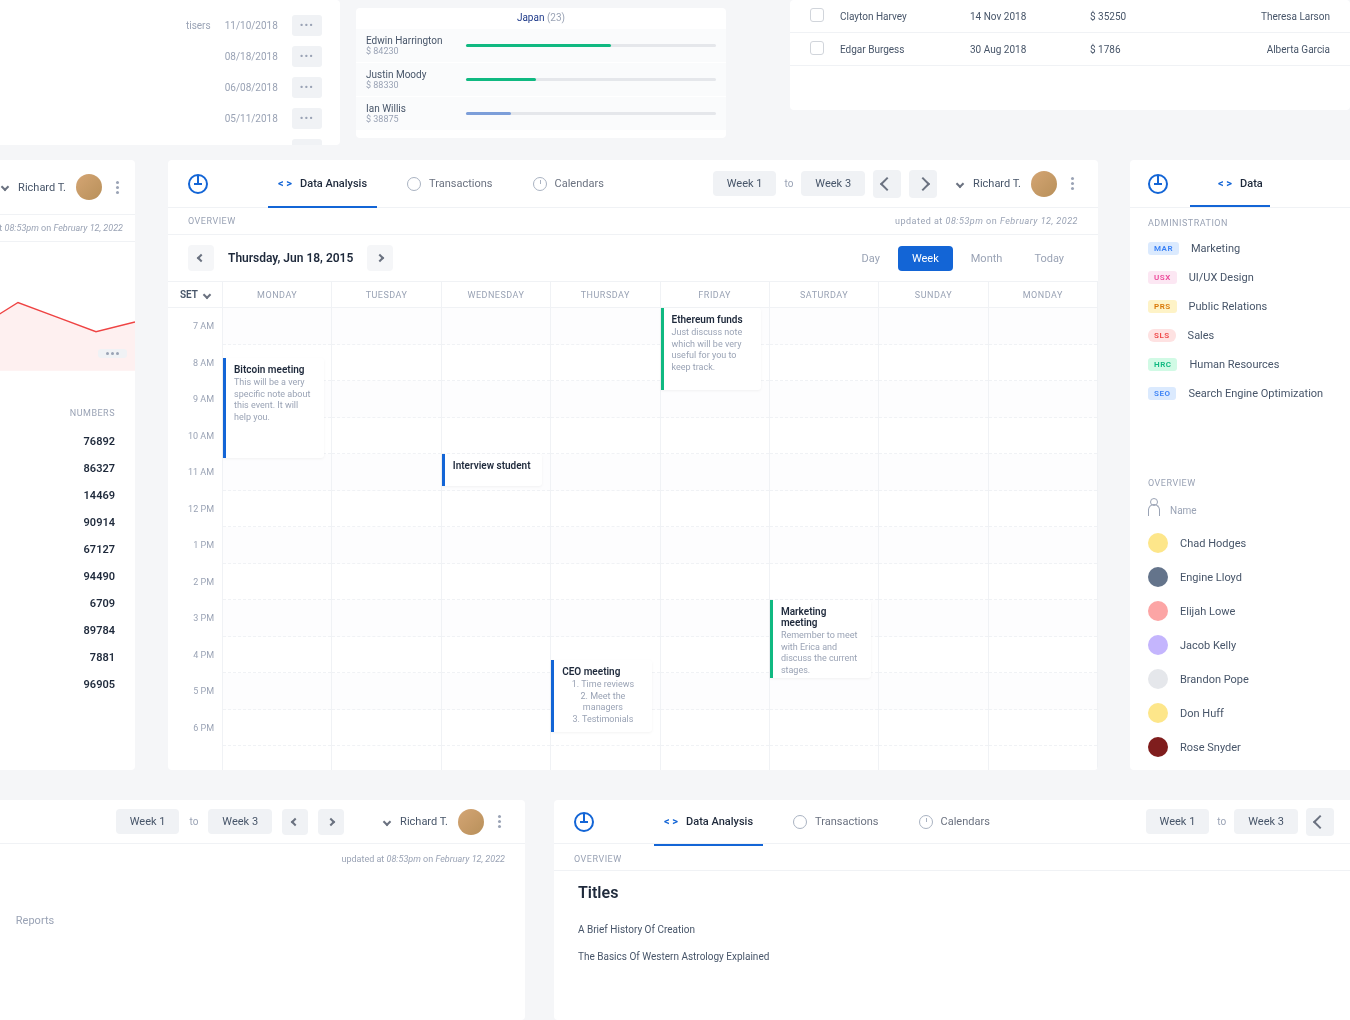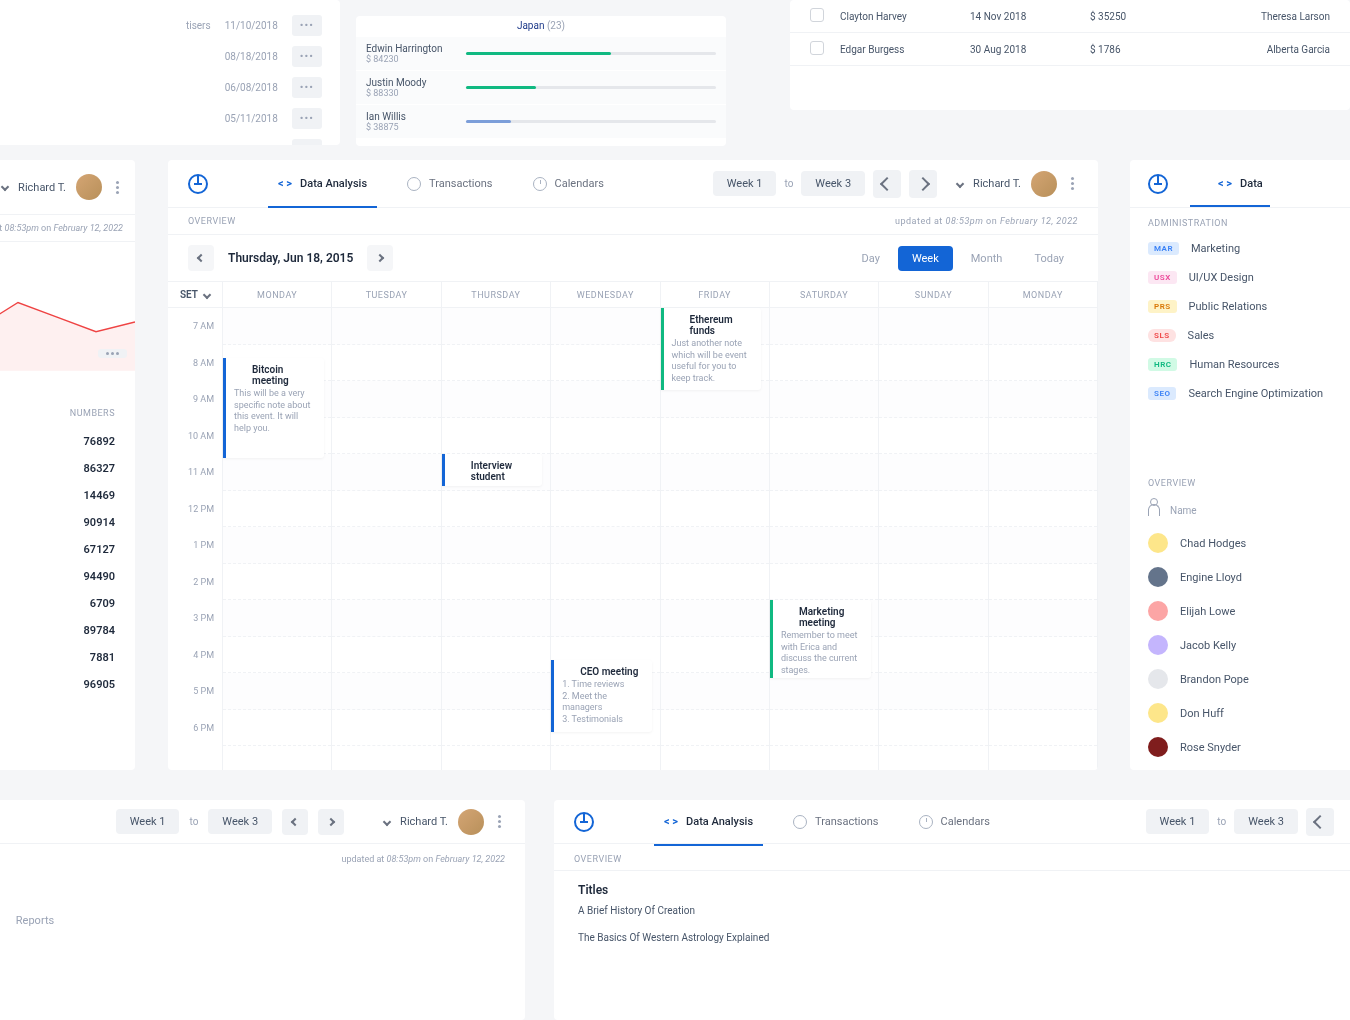--- a/index.html
+++ b/index.html
@@ -21,21 +21,21 @@
 .checkbox{width:14px;height:14px;border:1.5px solid #d1d5db;border-radius:3px;display:inline-block;flex-shrink:0;}
 .person-icon{width:12px;height:12px;border:1.5px solid #9aa3b5;border-radius:50% 50% 0 0;display:inline-block;position:relative;border-bottom:none;}
 .person-icon::before{content:'';position:absolute;width:6px;height:6px;border:1.5px solid #9aa3b5;border-radius:50%;top:-7px;left:1px;}
 
 
 .top-left{position:absolute;left:-60px;top:0;width:400px;height:145px;background:#fff;border-radius:4px;padding:10px;overflow:hidden;}
 .tl-row{display:flex;align-items:center;justify-content:flex-end;font-size:10px;color:#9aa3b5;padding:5px 8px;gap:14px;}
 .tl-row .date{color:#9aa3b5;}
 .tl-row .btn{background:#f0f2f5;padding:4px 8px;border-radius:3px;color:#9aa3b5;font-size:11px;letter-spacing:1px;}
 
-.top-mid{position:absolute;left:356px;top:16px;width:370px;height:130px;background:#fff;border-radius:4px;overflow:hidden;}
+.top-mid{position:absolute;left:356px;top:8px;width:370px;height:130px;background:#fff;border-radius:4px;overflow:hidden;}
 .tm-header{text-align:center;font-size:10px;color:#1e3a8a;font-weight:600;padding:4px 0 6px;}
 .tm-header span{color:#9aa3b5;font-weight:400;}
 .tm-row{display:flex;align-items:center;padding:6px 10px;background:#fafbfc;margin-bottom:1px;}
 .tm-row .info{flex:0 0 100px;}
 .tm-row .name{font-size:10px;color:#475569;}
 .tm-row .amt{font-size:9px;color:#9aa3b5;}
 .tm-row .bar{flex:1;height:3px;background:#e5e7eb;border-radius:2px;position:relative;}
 .tm-row .bar .fill{height:100%;border-radius:2px;}
 
 .top-right{position:absolute;left:790px;top:0;width:560px;height:110px;background:#fff;border-radius:4px;overflow:hidden;}
@@ -84,21 +84,21 @@
 .cal{flex:1;display:flex;overflow:hidden;}
 .cal-times{width:55px;border-right:1px solid #f0f2f5;}
 .cal-set{height:26px;display:flex;align-items:center;justify-content:center;gap:6px;font-size:10px;color:#475569;font-weight:600;border-bottom:1px solid #f0f2f5;}
 .cal-hour{height:36.5px;display:flex;align-items:center;justify-content:flex-end;padding-right:8px;font-size:9px;color:#9aa3b5;}
 .cal-grid{flex:1;display:flex;position:relative;}
 .cal-col{flex:1;border-right:1px solid #f0f2f5;}
 .cal-dayhead{height:26px;display:flex;align-items:center;justify-content:center;font-size:9px;color:#9aa3b5;letter-spacing:0.5px;border-bottom:1px solid #f0f2f5;}
 .cal-slot{height:36.5px;border-bottom:1px dashed #f0f2f5;}
 .cal-slot:nth-child(even){background:#fdfdfe;}
 .event{position:absolute;background:#fff;border-left:3px solid;padding:6px 8px;border-radius:0 3px 3px 0;box-shadow:0 1px 3px rgba(0,0,0,0.05);}
-.event .et{font-size:10px;font-weight:600;color:#1e293b;margin-bottom:2px;margin-left:18px;}
+.event .et{font-size:10px;font-weight:600;color:#1e293b;margin-bottom:2px;}
 .event .ed{font-size:9px;color:#9aa3b5;line-height:1.3;}
 
 
 .right-panel{position:absolute;left:1130px;top:160px;width:300px;height:610px;background:#fff;border-radius:4px;overflow:hidden;}
 .rp-nav{display:flex;align-items:center;padding:0 18px;height:48px;border-bottom:1px solid #f0f2f5;gap:50px;}
 .rp-nav .tab{display:flex;align-items:center;gap:8px;font-size:11px;color:#1e293b;font-weight:500;}
 .rp-nav .tab::after{content:'';position:absolute;bottom:0;left:60px;width:80px;height:2px;background:#1365d6;}
 .rp-nav{position:relative;}
 .rp-section{font-size:9px;color:#9aa3b5;letter-spacing:0.5px;padding:10px 18px 6px;}
 .rp-item{display:flex;align-items:center;gap:12px;padding:8px 18px;font-size:11px;color:#475569;}
@@ -113,21 +113,21 @@
 .bl-sub i{font-style:italic;}
 .bl-cards{display:flex;padding:20px 20px;gap:20px;}
 .bl-card1{flex:0 0 150px;font-size:11px;color:#9aa3b5;padding:10px 0;text-align:center;}
 .bl-card2{flex:1;background:#fafbfc;padding:12px 14px;border-radius:4px;}
 .bl-card2 .ct{font-size:11px;color:#475569;font-weight:600;}
 
 
 .bot-right{position:absolute;left:554px;top:800px;width:800px;height:220px;background:#fff;border-radius:4px;overflow:hidden;}
 .br-sub{font-size:9px;color:#9aa3b5;letter-spacing:0.5px;padding:10px 20px 6px;border-bottom:1px solid #f0f2f5;}
 .br-content{padding:12px 24px;}
-.br-title{font-size:12px;color:#1e293b;font-weight:600;}
+.br-title{font-size:16px;color:#1e293b;font-weight:600;margin-bottom:14px;}
 .br-item{font-size:10px;color:#475569;padding:8px 0;}
 </style>
 </head>
 <body>
 
 <div class="top-left">
 <div class="tl-row">
       <span>tisers</span>
       <span class="date">11/10/2018</span>
       <span class="btn">•••</span>
@@ -344,36 +344,36 @@
           <div class="cal-slot"></div>
           <div class="cal-slot"></div>
           <div class="cal-slot"></div>
           <div class="cal-slot"></div>
           <div class="cal-slot"></div>
           <div class="cal-slot"></div>
           <div class="cal-slot"></div>
           <div class="cal-slot"></div>
         </div>
         <div class="cal-col">
+          <div class="cal-dayhead">WEDNESDAY</div>
+          <div class="cal-slot"></div>
+          <div class="cal-slot"></div>
+          <div class="cal-slot"></div>
+          <div class="cal-slot"></div>
+          <div class="cal-slot"></div>
+          <div class="cal-slot"></div>
+          <div class="cal-slot"></div>
+          <div class="cal-slot"></div>
+          <div class="cal-slot"></div>
+          <div class="cal-slot"></div>
+          <div class="cal-slot"></div>
+          <div class="cal-slot"></div>
+        </div>
+        <div class="cal-col">
           <div class="cal-dayhead">THURSDAY</div>
-          <div class="cal-slot"></div>
-          <div class="cal-slot"></div>
-          <div class="cal-slot"></div>
-          <div class="cal-slot"></div>
-          <div class="cal-slot"></div>
-          <div class="cal-slot"></div>
-          <div class="cal-slot"></div>
-          <div class="cal-slot"></div>
-          <div class="cal-slot"></div>
-          <div class="cal-slot"></div>
-          <div class="cal-slot"></div>
-          <div class="cal-slot"></div>
-        </div>
-        <div class="cal-col">
-          <div class="cal-dayhead">WEDNESDAY</div>
           <div class="cal-slot"></div>
           <div class="cal-slot"></div>
           <div class="cal-slot"></div>
           <div class="cal-slot"></div>
           <div class="cal-slot"></div>
           <div class="cal-slot"></div>
           <div class="cal-slot"></div>
           <div class="cal-slot"></div>
           <div class="cal-slot"></div>
           <div class="cal-slot"></div>
@@ -443,29 +443,29 @@
 
 <div class="event" style="left:0%;top:76px;width:11.5%;height:100px;border-color:#1365d6;">
 <div class="et">Bitcoin meeting</div>
           <div class="ed">This will be a very specific note about this event. It will help you.</div>
 </div>
 <div class="event" style="left:25%;top:172px;width:11.5%;height:32px;border-color:#1365d6;">
 <div class="et">Interview student</div>
 </div>
 <div class="event" style="left:50%;top:26px;width:11.5%;height:82px;border-color:#10b981;">
 <div class="et">Ethereum funds</div>
-          <div class="ed">Just another note which will be event useful for you to keep track.</div>
+          <div class="ed">Just discuss note which will be very useful for you to keep track.</div>
 </div>
 <div class="event" style="left:62.5%;top:318px;width:11.5%;height:78px;border-color:#10b981;">
 <div class="et">Marketing meeting</div>
           <div class="ed">Remember to meet with Erica and discuss the current stages.</div>
 </div>
 <div class="event" style="left:37.5%;top:378px;width:11.5%;height:72px;border-color:#1365d6;">
 <div class="et">CEO meeting</div>
-          <div class="ed" style="white-space:pre-line;">1. Time reviews
+          <div class="ed" style="white-space:pre-line;text-align:center;">1. Time reviews
 2. Meet the managers
 3. Testimonials</div>
 </div>
 </div>
 </div>
 </div>
 
 <div class="right-panel">
 <div class="rp-nav">
 <span class="logo"></span>

